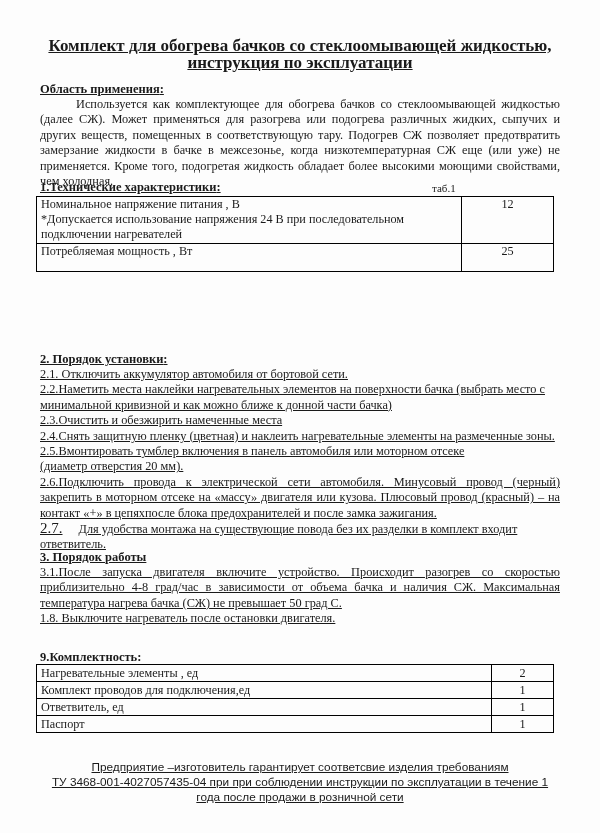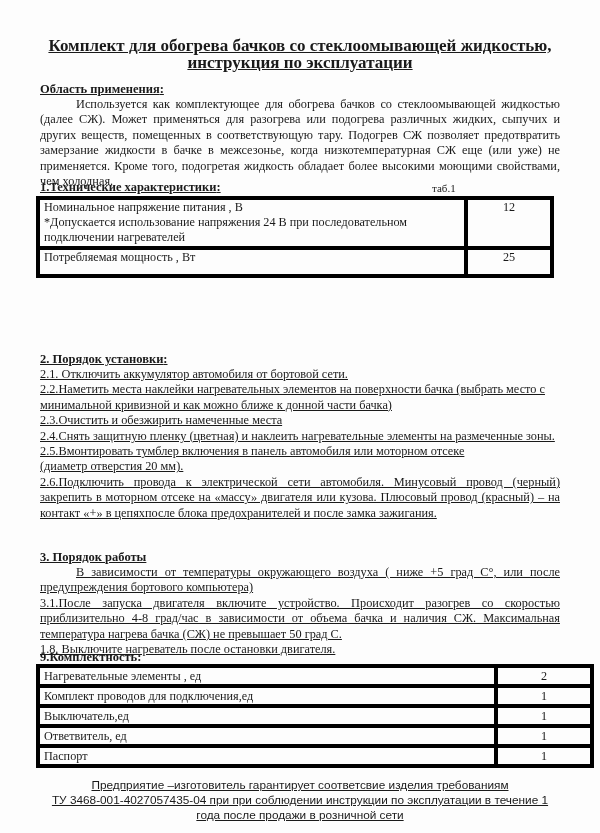--- a/index.html
+++ b/index.html
@@ -5,31 +5,31 @@
   html, body { margin: 0; padding: 0; background: #ffffff; }
   body { width: 600px; height: 833px; overflow: hidden; position: relative; color: #1a1a1a; font-family: "Liberation Serif", "DejaVu Serif", serif; }
   .page { position: absolute; left: 0; top: 0; width: 600px; height: 833px; background: #fdfdfd; }
   .doc-title { position: absolute; left: 30px; width: 540px; top: 37px; text-align: center; font-weight: bold; font-size: 17px; line-height: 17px; text-decoration: underline; }
   .sec-head { position: absolute; left: 40px; font-weight: bold; font-size: 12.5px; text-decoration: underline; line-height: 15px; }
   .sec-head .plain { text-decoration: none; }
   .para { position: absolute; left: 40px; width: 520px; font-size: 12.3px; line-height: 15.4px; text-align: justify; }
   .para .indent { display: inline-block; width: 36px; }
   .tab-label { position: absolute; left: 432px; top: 182px; font-size: 11px; }
   table { position: absolute; border-collapse: collapse; font-size: 12.2px; line-height: 15.2px; }
-  td { border: 4px solid #000000; vertical-align: top; padding: 0 4px; }
+  td { border: 1px solid #000000; vertical-align: top; padding: 0 4px; }
   td.val { text-align: center; }
   #spec-table { left: 36px; top: 196px; width: 518px; }
   #spec-table td.name { width: 416px; }
-  #kit-table { left: 36px; top: 664px; width: 558px; }
+  #kit-table { left: 36px; top: 664px; width: 518px; }
   #kit-table td { padding: 0 4px; height: 16px; line-height: 15px; vertical-align: middle; }
   #kit-table td.name { width: 446px; }
   .steps { position: absolute; left: 40px; width: 520px; font-size: 12.3px; line-height: 15.4px; text-align: justify; }
   .steps div { margin: 0; text-decoration: underline; }
   .big-num { font-size: 15px; margin-right: 16px; }
-  .footer { position: absolute; left: 30px; width: 540px; top: 760px; text-align: center; font-family: "Liberation Sans", "DejaVu Sans", sans-serif; font-size: 11.8px; line-height: 15px; text-decoration: underline; margin-top: 18px; }
+  .footer { position: absolute; left: 30px; width: 540px; top: 760px; text-align: center; font-family: "Liberation Sans", "DejaVu Sans", sans-serif; font-size: 11.8px; line-height: 15px; text-decoration: underline; }
 </style>
 </head>
 <body>
 
 <div class="page">
 
   <div class="doc-title">Комплект для обогрева бачков со стеклоомывающей жидкостью, инструкция по эксплуатации</div>
 
   <div class="sec-head" style="top:82px"><span>Область применения</span><span class="plain">:</span></div>
   <div class="para" style="top:97px"><span class="indent"></span><span>Используется как комплектующее для обогрева бачков со  стеклоомывающей жидкостью (далее СЖ). Может применяться для разогрева или подогрева различных жидких, сыпучих и других веществ, помещенных в соответствующую тару. Подогрев СЖ позволяет предотвратить замерзание жидкости в бачке в межсезонье, когда низкотемпературная СЖ еще (или уже) не применяется. Кроме того, подогретая жидкость обладает более высокими моющими свойствами, чем холодная.</span></div>
@@ -54,42 +54,38 @@
     </table>
 
   <div class="sec-head" style="top:352px"><span>2. Порядок установки</span><span class="plain">:</span></div>
   <div class="steps" style="top:367px; text-align:left">
     <div>2.1. Отключить аккумулятор автомобиля от бортовой сети.</div>
     <div>2.2.Наметить места наклейки нагревательных элементов на поверхности бачка (выбрать место с минимальной кривизной и как можно ближе к донной части бачка)</div>
     <div>2.3.Очистить и обезжирить намеченные места</div>
     <div>2.4.Снять защитную пленку (цветная) и наклеить нагревательные элементы на размеченные зоны.</div>
     <div style="width:440px">2.5.Вмонтировать тумблер включения в панель автомобиля или моторном отсеке (диаметр отверстия 20 мм).</div>
     <div style="text-align:justify">2.6.Подключить провода к электрической сети автомобиля. Минусовый провод (черный) закрепить в моторном отсеке на «массу»  двигателя или кузова. Плюсовый провод (красный) – на контакт «+»  в цепяхпосле блока предохранителей и после замка  зажигания.</div>
+    <div><span class="big-num">2.7.</span><span>Для удобства монтажа на существующие повода без их разделки в комплект входит ответвитель.</span></div>
   </div>
 
   <div class="sec-head" style="top:550px">3. Порядок работы</div>
   <div class="steps" style="top:565px">
-    <div><span class="indent" style="display:inline-block;width:36px"></span><span>В зависимости от температуры окружающего воздуха  ( ниже +5 град С°, или после предупреждения бортового компьютера)</span></div>
     <div>3.1.После запуска двигателя включите устройство. Происходит разогрев со скоростью приблизительно 4-8 град/час в зависимости от объема бачка и наличия СЖ. Максимальная температура нагрева бачка (СЖ) не превышает 50 град С.</div>
     <div>1.8. Выключите нагреватель после остановки двигателя.</div>
   </div>
 
   <div class="sec-head" style="top:650px; text-decoration:none"><span>9.Комплектность</span><span>:</span></div>
   <table id="kit-table">
     <tbody>
         <tr>
           <td class="name">Нагревательные элементы , ед</td>
           <td class="val">2</td>
         </tr>
     <tr>
           <td class="name">Комплект проводов для подключения,ед</td>
-          <td class="val">1</td>
-        </tr>
-    <tr>
-          <td class="name">Выключатель,ед</td>
           <td class="val">1</td>
         </tr>
     <tr>
           <td class="name">Ответвитель, ед</td>
           <td class="val">1</td>
         </tr>
     <tr>
           <td class="name">Паспорт</td>
           <td class="val">1</td>
         </tr>

